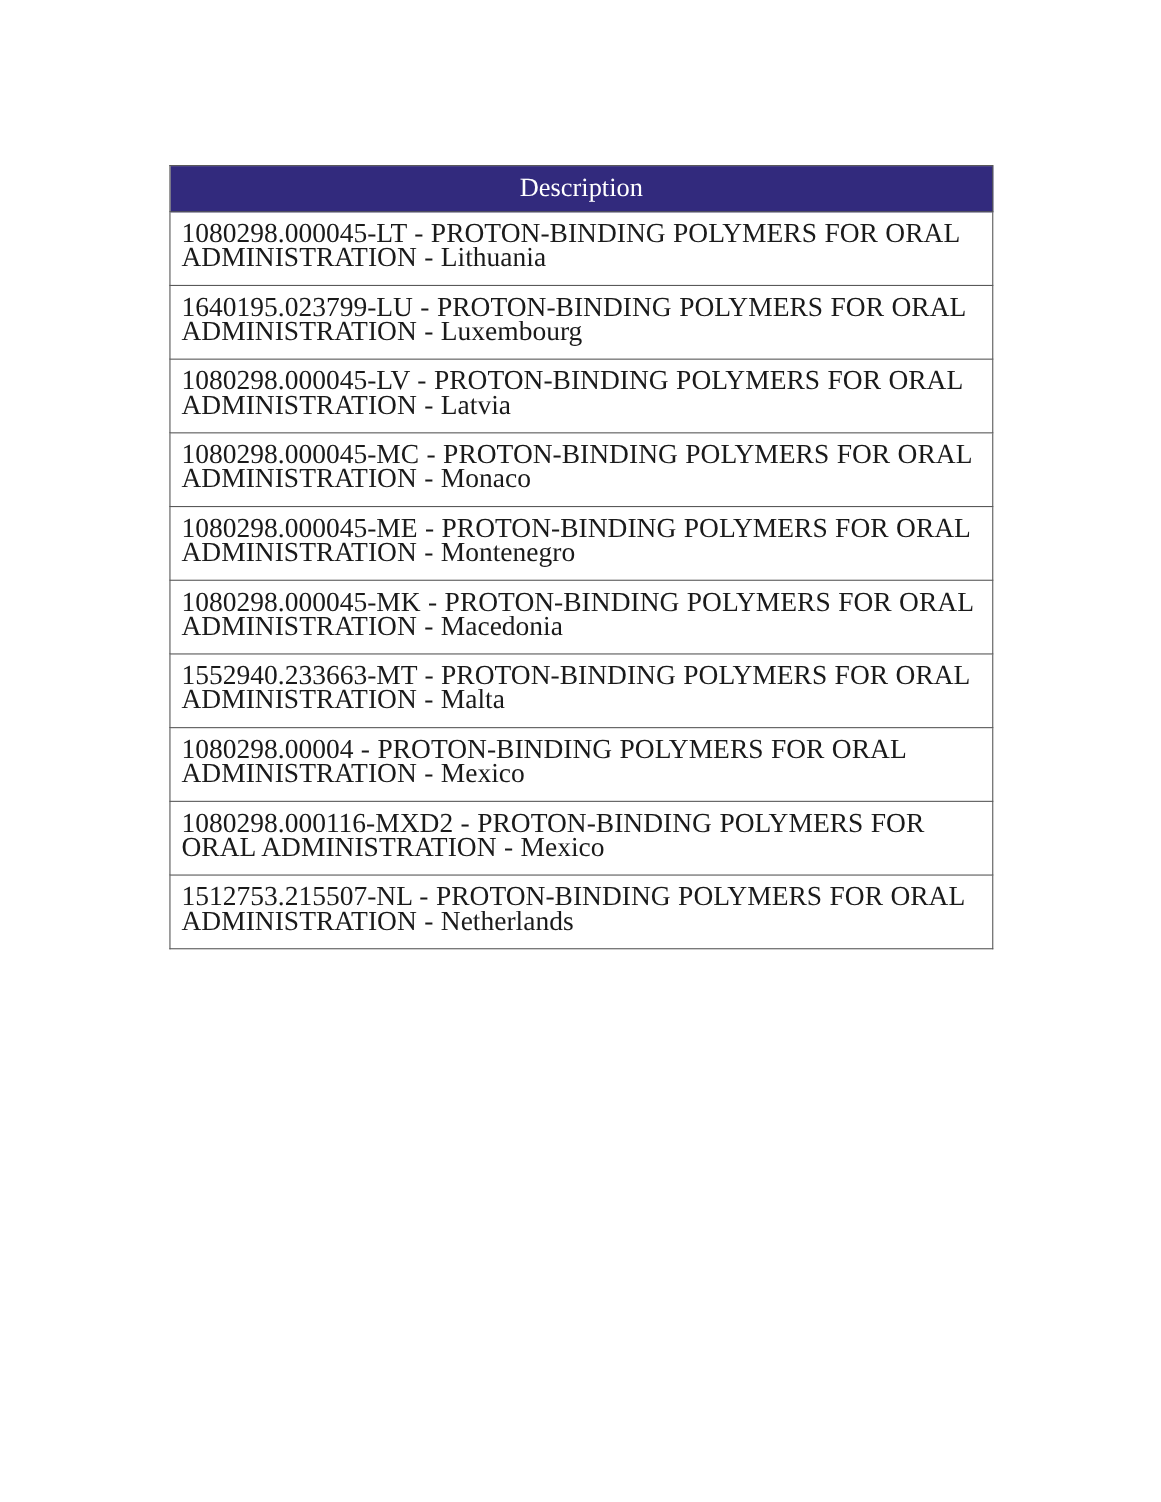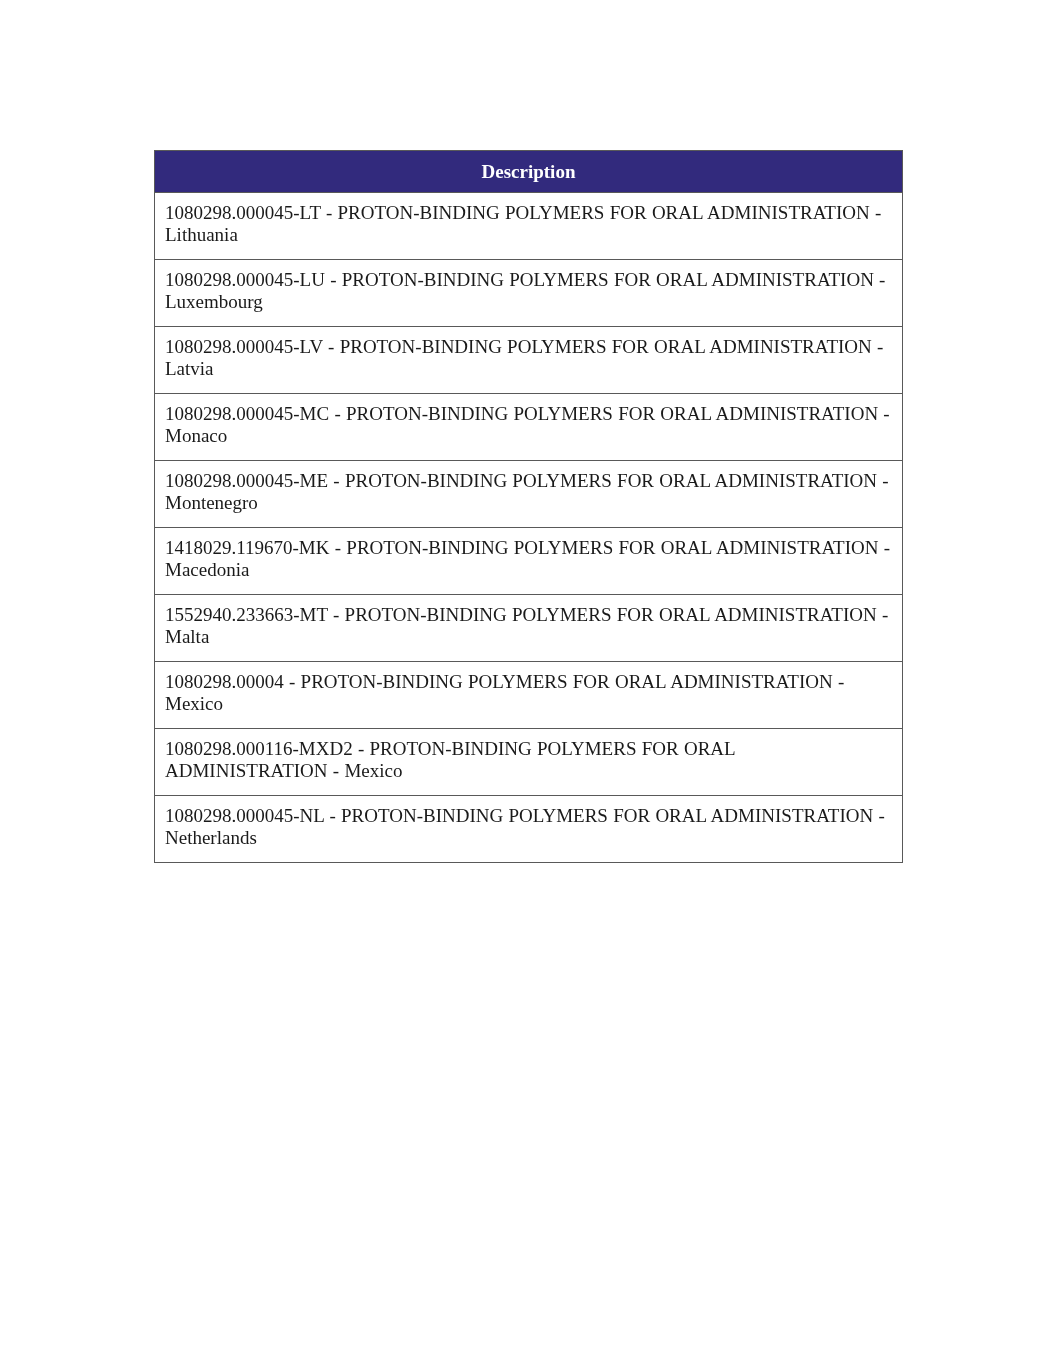--- a/index.html
+++ b/index.html
@@ -19,71 +19,71 @@
     top: 150px;
     border-collapse: collapse;
   }
   .desc-table th,
   .desc-table td {
     border: 1px solid var(--border-color, #595959);
   }
   .desc-table th {
     background: var(--header-bg, #322a7d);
     color: var(--header-text, #ffffff);
-    font-size: 19px;
-    font-weight: bold;
+    font-size: 24px;
+    font-weight: normal;
     height: 41px;
     text-align: center;
     vertical-align: middle;
     padding: 0;
   }
   .desc-table td {
     width: 728px;
     color: var(--body-text, #1a1a1a);
-    font-size: 19px;
+    font-size: 25px;
     line-height: 22px;
     vertical-align: top;
     padding: 9px 9px 13px 10px;
     word-spacing: 0.5px;
   }
 </style>
 </head>
 <body>
 
 <table class="desc-table">
   <thead>
     <tr>
       <th>Description</th>
     </tr>
   </thead>
   <tbody id="table-body">
       <tr>
         <td>1080298.000045-LT - PROTON-BINDING POLYMERS FOR ORAL ADMINISTRATION - Lithuania</td>
       </tr>
       <tr>
-        <td>1080298.000045-LU - PROTON-BINDING POLYMERS FOR ORAL ADMINISTRATION - Luxembourg</td>
+        <td>1640195.023799-LU - PROTON-BINDING POLYMERS FOR ORAL ADMINISTRATION - Luxembourg</td>
       </tr>
       <tr>
         <td>1080298.000045-LV - PROTON-BINDING POLYMERS FOR ORAL ADMINISTRATION - Latvia</td>
       </tr>
       <tr>
         <td>1080298.000045-MC - PROTON-BINDING POLYMERS FOR ORAL ADMINISTRATION - Monaco</td>
       </tr>
       <tr>
         <td>1080298.000045-ME - PROTON-BINDING POLYMERS FOR ORAL ADMINISTRATION - Montenegro</td>
       </tr>
       <tr>
-        <td>1418029.119670-MK - PROTON-BINDING POLYMERS FOR ORAL ADMINISTRATION - Macedonia</td>
+        <td>1080298.000045-MK - PROTON-BINDING POLYMERS FOR ORAL ADMINISTRATION - Macedonia</td>
       </tr>
       <tr>
         <td>1552940.233663-MT - PROTON-BINDING POLYMERS FOR ORAL ADMINISTRATION - Malta</td>
       </tr>
       <tr>
         <td>1080298.00004 - PROTON-BINDING POLYMERS FOR ORAL ADMINISTRATION - Mexico</td>
       </tr>
       <tr>
         <td>1080298.000116-MXD2 - PROTON-BINDING POLYMERS FOR ORAL ADMINISTRATION - Mexico</td>
       </tr>
       <tr>
-        <td>1080298.000045-NL - PROTON-BINDING POLYMERS FOR ORAL ADMINISTRATION - Netherlands</td>
+        <td>1512753.215507-NL - PROTON-BINDING POLYMERS FOR ORAL ADMINISTRATION - Netherlands</td>
       </tr>
     </tbody>
 </table>
 
 </body></html>

